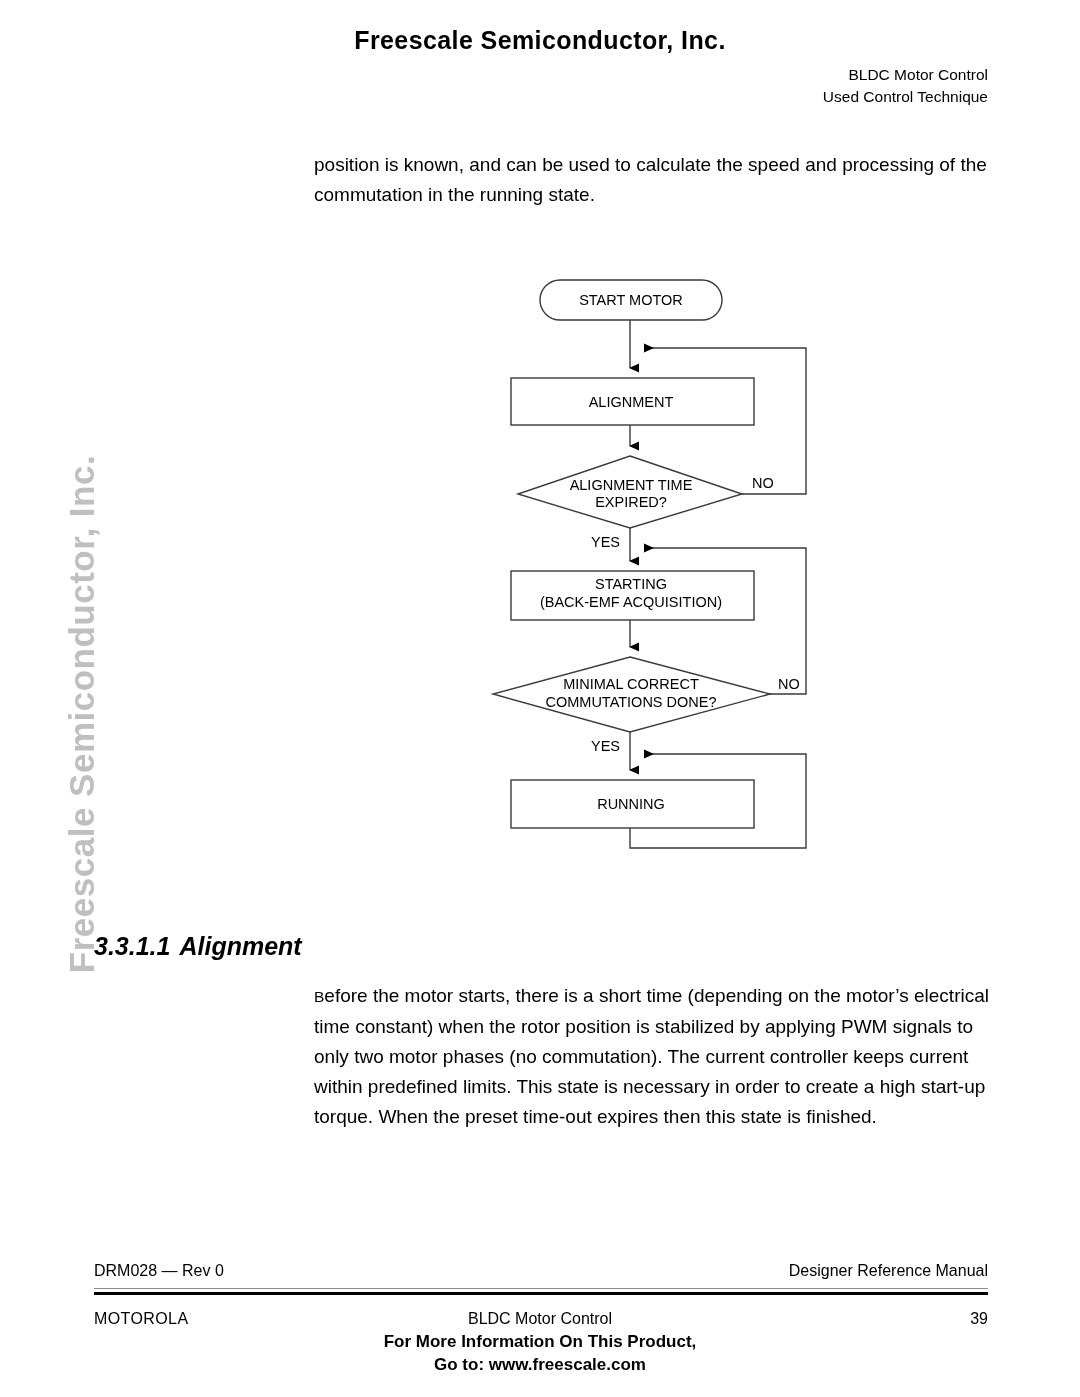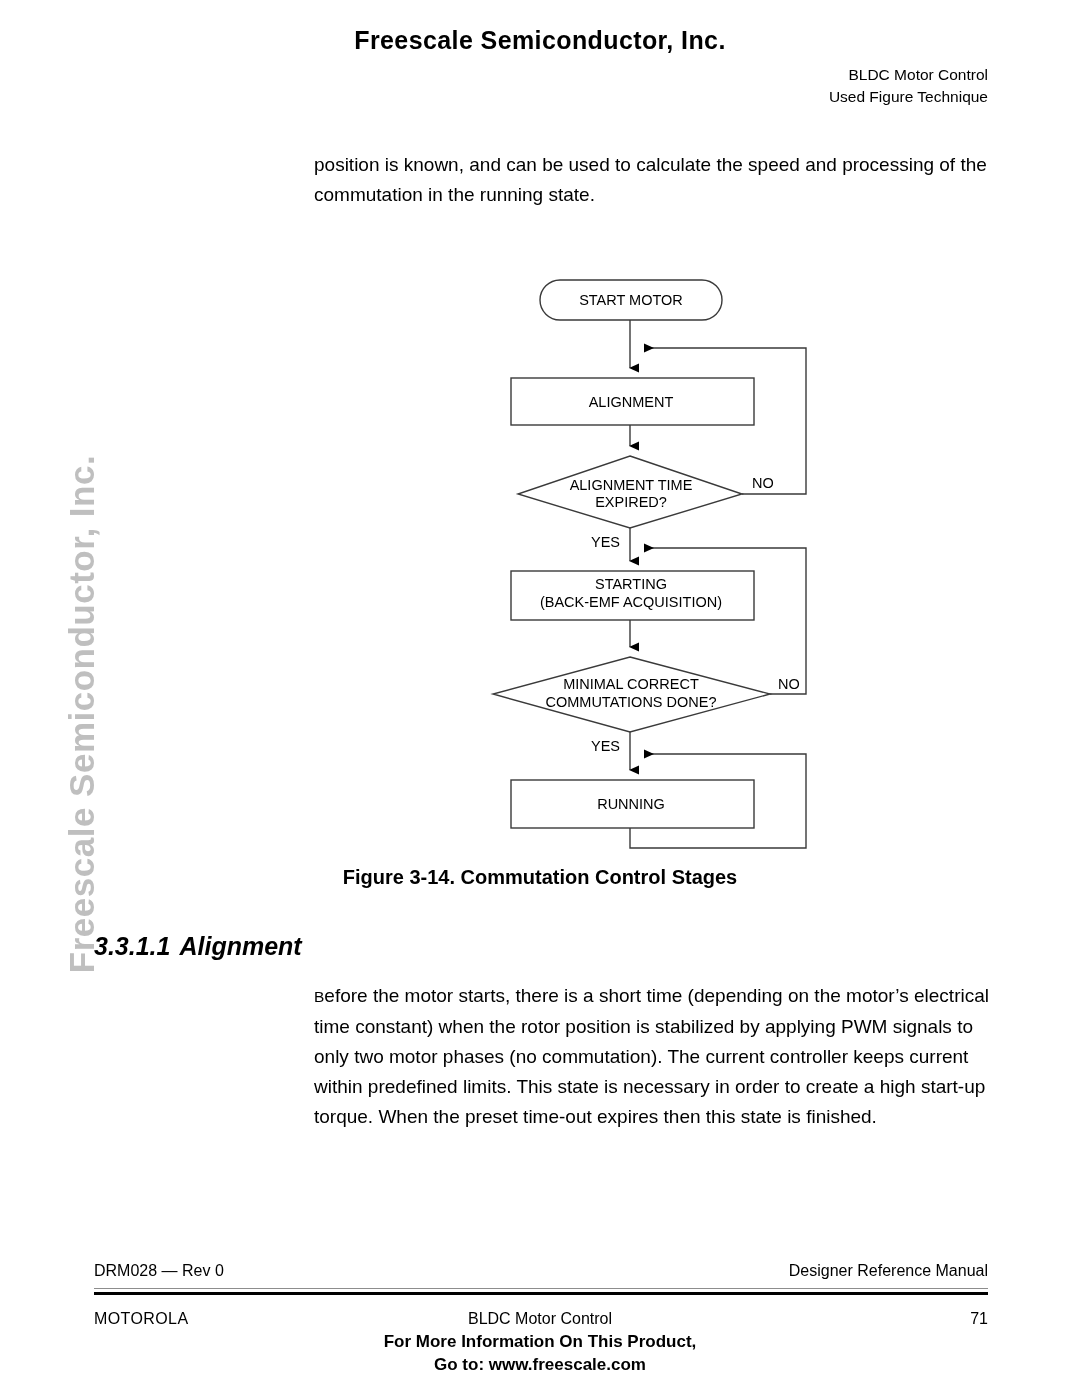--- a/index.html
+++ b/index.html
@@ -152,21 +152,21 @@
 </style>
 </head>
 <body>
 
 <div id="page">
 
   <div class="hdr-brand">Freescale Semiconductor, Inc.</div>
 
   <div class="hdr-right">
     <div>BLDC Motor Control</div>
-    <div>Used Figure Technique</div>
+    <div>Used Control Technique</div>
   </div>
 
   <div class="side-watermark">Freescale Semiconductor, Inc.</div>
 
   <div id="intro-para" class="body-col">position is known, and can be used to calculate the speed and processing of the commutation in the running state.</div>
 
   <div id="figure">
     <svg width="1080" height="590" viewBox="0 0 1080 590" xmlns="http://www.w3.org/2000/svg">
       <defs>
         <marker id="arrowDown" markerWidth="12" markerHeight="12" refX="5" refY="9" orient="auto" markerUnits="userSpaceOnUse">
@@ -230,38 +230,37 @@
 
       <g font-family="Liberation Sans, sans-serif" font-size="14.5" fill="#000" stroke="none">
         <text x="752" y="226" text-anchor="start">NO</text>
         <text x="620" y="285" text-anchor="end">YES</text>
         <text x="778" y="427" text-anchor="start">NO</text>
         <text x="620" y="489" text-anchor="end">YES</text>
       </g>
     </svg>
   </div>
 
-  <div class="fig-caption">Figure 3-14. Commutation Control Stages</div>
 
   <div class="sec-head">
     <span class="num">3.3.1.1</span><span>Alignment</span>
   </div>
 
   <div id="align-para" class="body-col">
     <span class="smallcap">B</span><span>efore the motor starts, there is a short time (depending on the motor’s electrical time constant) when the rotor position is stabilized by applying PWM signals to only two motor phases (no commutation). The current controller keeps current within predefined limits. This state is necessary in order to create a high start-up torque. When the preset time-out expires then this state is finished.</span>
   </div>
 
   <div class="foot-line1 left">DRM028 — Rev 0</div>
   <div class="foot-line1 right">Designer Reference Manual</div>
 
   <div class="rule-thin"></div>
   <div class="rule-thick"></div>
 
   <div class="foot-line2 center">BLDC Motor Control</div>
   <div class="foot-line2 left">MOTOROLA</div>
-  <div class="foot-line2 right">71</div>
+  <div class="foot-line2 right">39</div>
 
   <div class="promo">
     <div>For More Information On This Product,</div>
     <div>Go to: www.freescale.com</div>
   </div>
 
 </div>
 
 </body></html>

